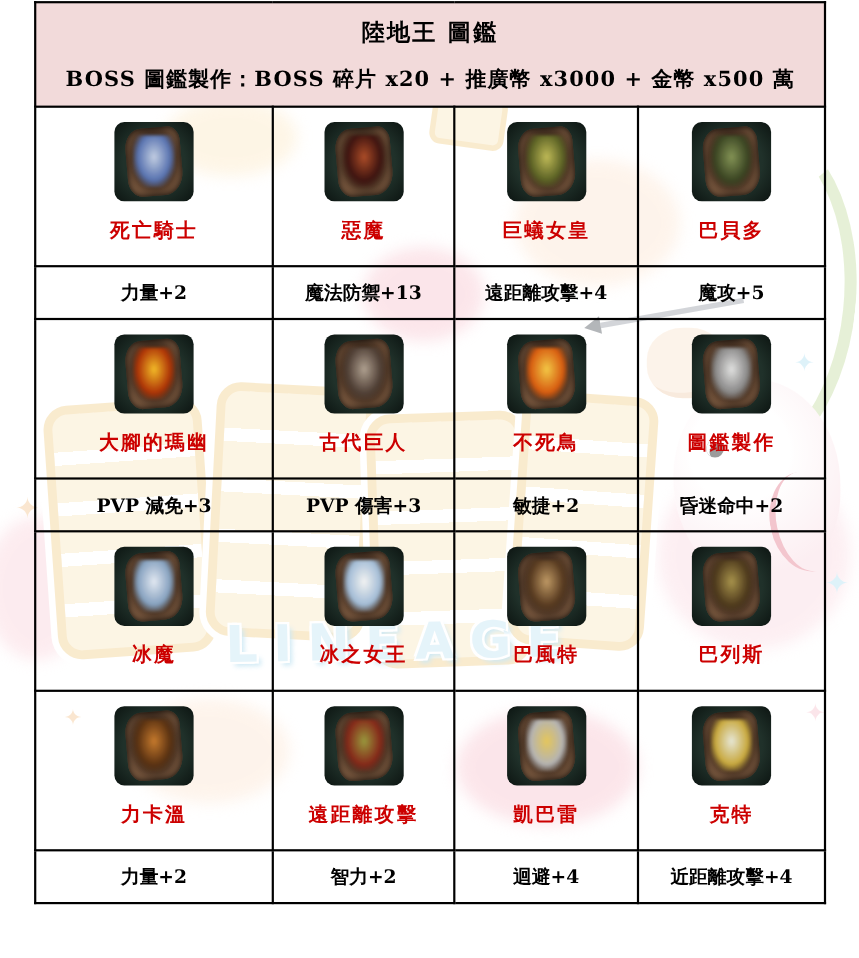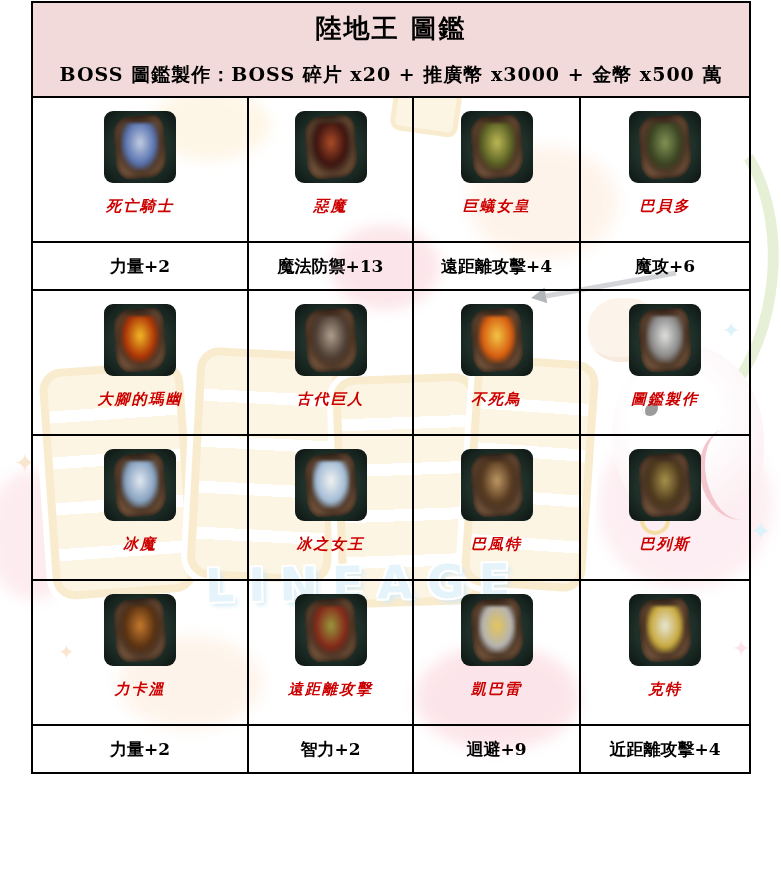--- a/index.html
+++ b/index.html
@@ -60,25 +60,25 @@
   table.catalog{
     position:absolute;left:31px;top:1px;z-index:1;
     width:718px;border-collapse:collapse;table-layout:fixed;
     border:2px solid var(--grid-line,#000);
   }
   table.catalog td,table.catalog th{border:2px solid var(--grid-line,#000);padding:0;}
   th.header-cell{
     height:93px;background:var(--header-bg,#f2dada);
     text-align:center;vertical-align:middle;
   }
-  .title-line{font-size:26px;font-weight:bold;color:#000;letter-spacing:2px;margin-bottom:16px;}
+  .title-line{font-size:21px;font-weight:bold;color:#000;letter-spacing:2px;margin-bottom:16px;}
   .recipe-line{font-size:19px;font-weight:bold;color:#000;letter-spacing:1px;}
   td.cell-boss{height:143px;text-align:center;vertical-align:top;background:transparent;}
   td.cell-stat{height:46px;text-align:center;vertical-align:middle;font-size:17px;font-weight:bold;color:#000;background:transparent;}
-  .boss-name{margin-top:14px;font-size:15px;font-weight:bold;color:var(--name-red,#c00);letter-spacing:2px;font-style:italic;}
+  .boss-name{margin-top:14px;font-size:18px;font-weight:bold;color:var(--name-red,#c00);letter-spacing:2px;}
   
   .icon{
     position:relative;width:72px;height:72px;margin:13px auto 0;
     background:radial-gradient(circle at 50% 50%,#20312a 55%,#0c1411 100%);
     border-radius:9px;overflow:hidden;
   }
   .icon .card{
     position:absolute;left:11px;right:11px;top:5px;bottom:5px;
     transform:rotate(-5deg);
     border-radius:30% 22% 34% 26%;
@@ -164,21 +164,21 @@
             <div class="card"></div>
             <div class="sprite" style="background: radial-gradient(at 50% 42%, rgb(138, 154, 90) 0%, rgb(60, 72, 36) 55%, rgba(0, 0, 0, 0) 78%);"></div>
           </div>
           <div class="boss-name">巴貝多</div>
         </td>
       </tr>
       <tr>
         <td class="cell-stat">力量+2</td>
         <td class="cell-stat">魔法防禦+13</td>
         <td class="cell-stat">遠距離攻擊+4</td>
-        <td class="cell-stat">魔攻+6</td>
+        <td class="cell-stat">魔攻+5</td>
       </tr>
       <tr>
         <td class="cell-boss">
           <div class="icon">
             <div class="card"></div>
             <div class="sprite" style="background: radial-gradient(at 50% 42%, rgb(255, 196, 42) 0%, rgb(181, 54, 6) 55%, rgba(0, 0, 0, 0) 78%);"></div>
           </div>
           <div class="boss-name">大腳的瑪幽</div>
         </td>
         <td class="cell-boss">
@@ -195,20 +195,26 @@
           </div>
           <div class="boss-name">不死鳥</div>
         </td>
         <td class="cell-boss">
           <div class="icon">
             <div class="card"></div>
             <div class="sprite" style="background: radial-gradient(at 50% 42%, rgb(236, 236, 236) 0%, rgb(142, 142, 142) 55%, rgba(0, 0, 0, 0) 78%);"></div>
           </div>
           <div class="boss-name">圖鑑製作</div>
         </td>
+      </tr>
+      <tr>
+        <td class="cell-stat">PVP 減免+3</td>
+        <td class="cell-stat">PVP 傷害+3</td>
+        <td class="cell-stat">敏捷+2</td>
+        <td class="cell-stat">昏迷命中+2</td>
       </tr>
       <tr>
         <td class="cell-boss">
           <div class="icon">
             <div class="card"></div>
             <div class="sprite" style="background: radial-gradient(at 50% 42%, rgb(238, 244, 255) 0%, rgb(138, 168, 200) 55%, rgba(0, 0, 0, 0) 78%);"></div>
           </div>
           <div class="boss-name">冰魔</div>
         </td>
         <td class="cell-boss">
@@ -259,17 +265,17 @@
           <div class="icon">
             <div class="card"></div>
             <div class="sprite" style="background: radial-gradient(at 50% 42%, rgb(242, 242, 226) 0%, rgb(208, 176, 64) 55%, rgba(0, 0, 0, 0) 78%);"></div>
           </div>
           <div class="boss-name">克特</div>
         </td>
       </tr>
       <tr>
         <td class="cell-stat">力量+2</td>
         <td class="cell-stat">智力+2</td>
-        <td class="cell-stat">迴避+9</td>
+        <td class="cell-stat">迴避+4</td>
         <td class="cell-stat">近距離攻擊+4</td>
       </tr>
     </tbody>
 </table>
 
 </body></html>

